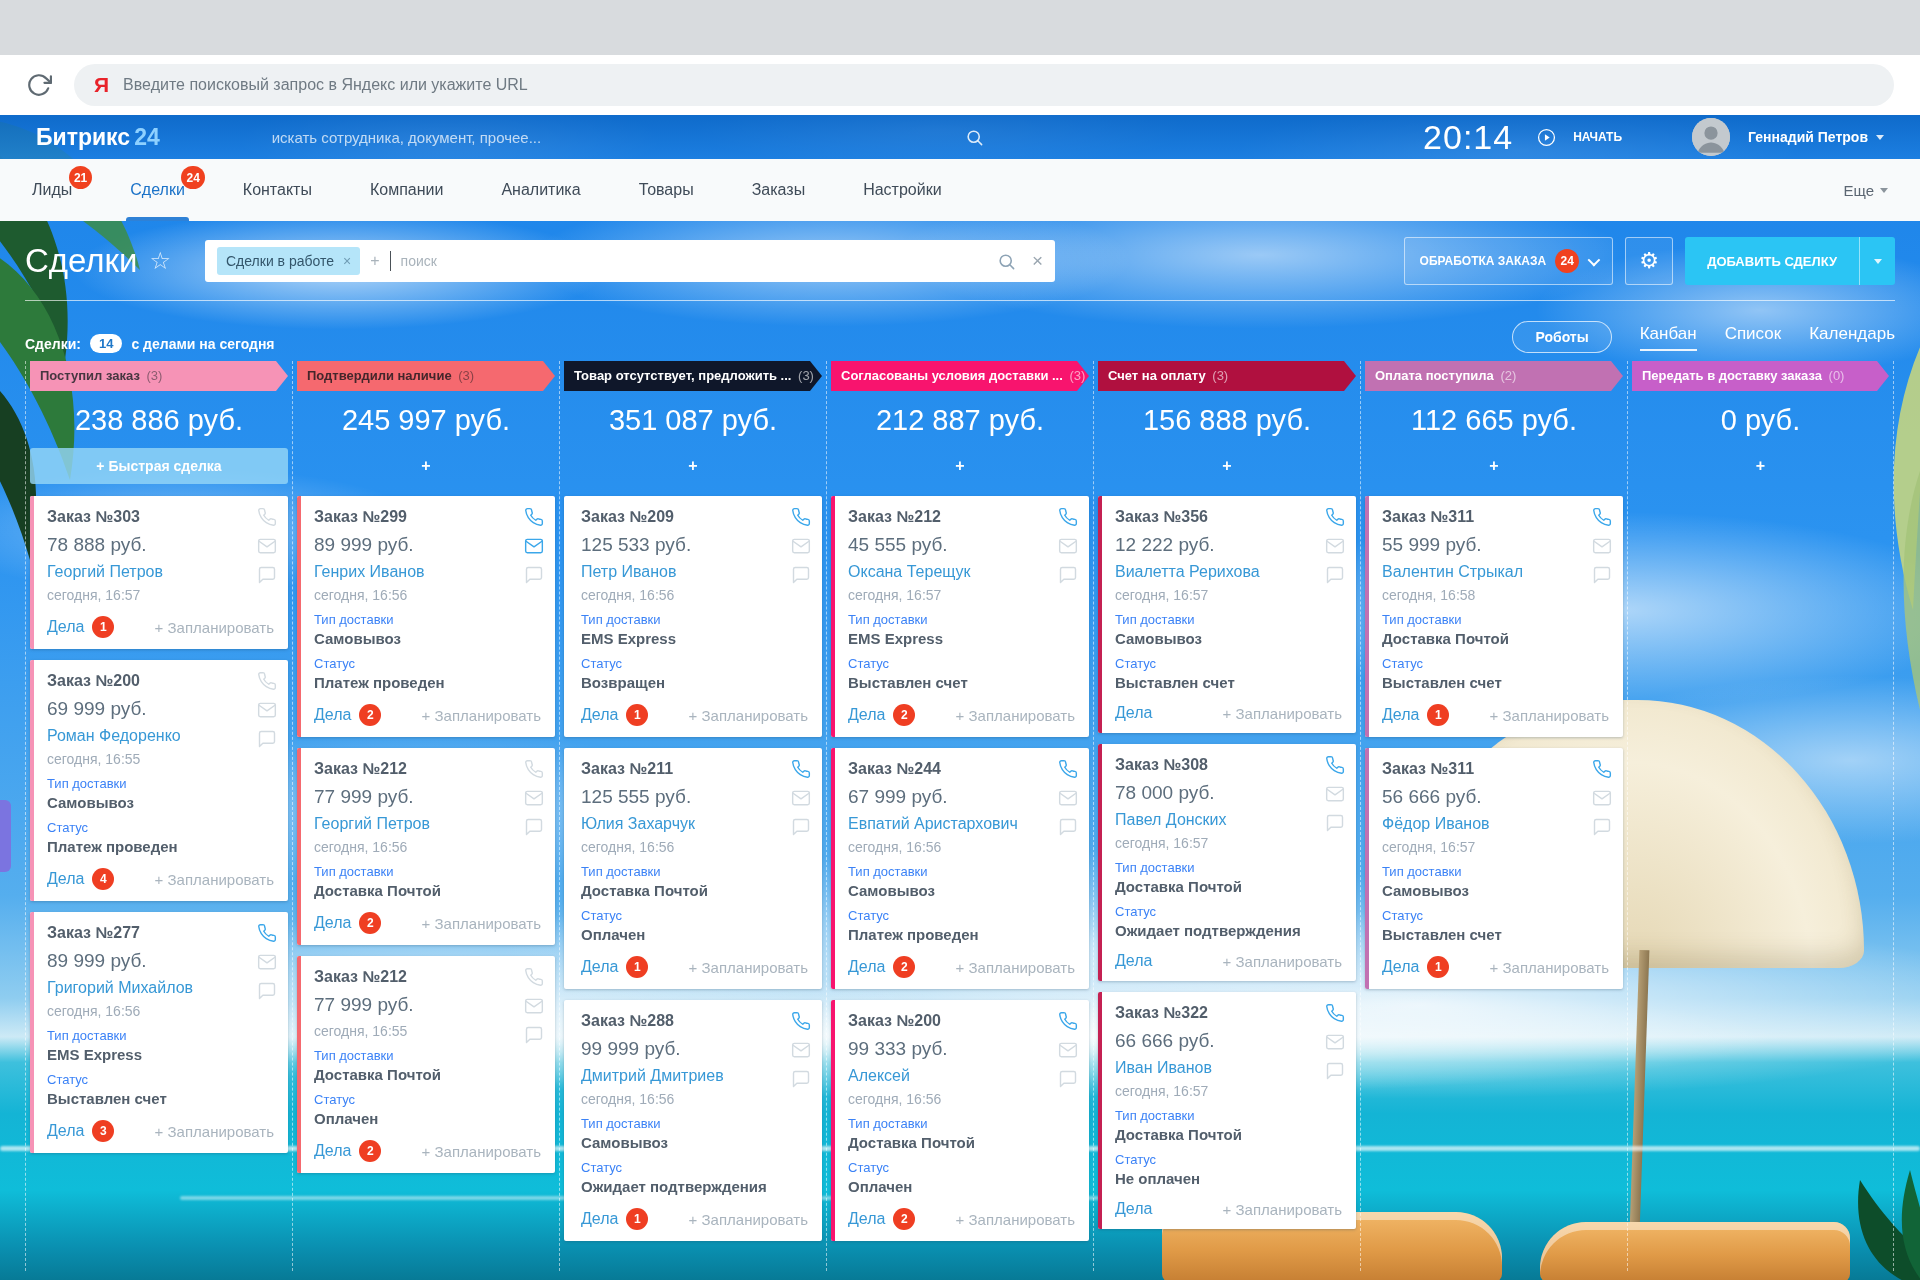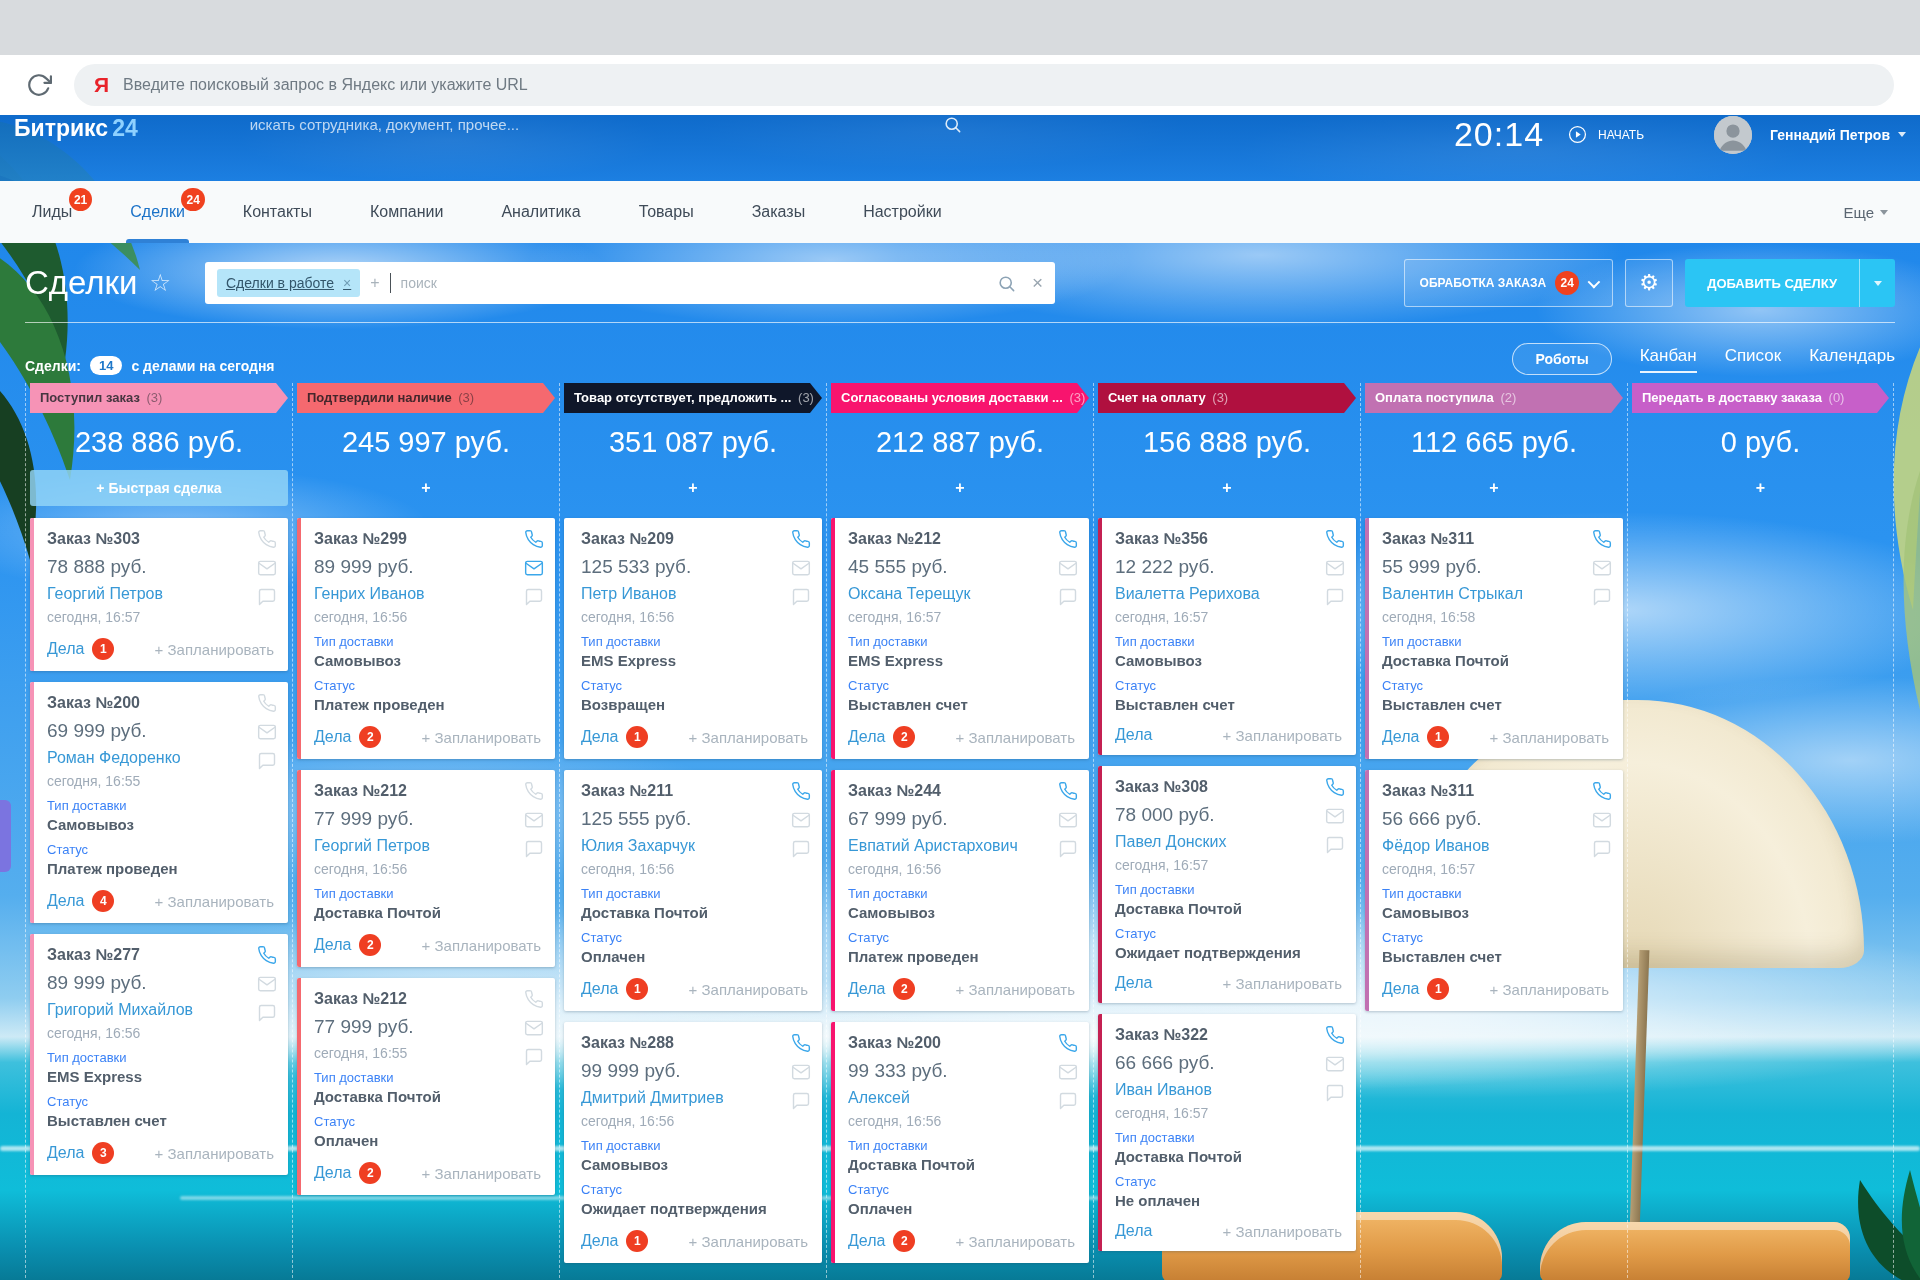--- a/index.html
+++ b/index.html
@@ -44,47 +44,47 @@
   
   .app { position:relative; z-index:1; }
 
   .chrome-top { height:55px; background:#d8dbde; }
   .chrome-bar { height:60px; background:#ffffff; display:flex; align-items:center; padding:0 26px; gap:22px; }
   .reload { width:26px; height:26px; color:#5f6a72; flex:none; }
   .url-box { flex:1; height:42px; background:#eef1f3; border-radius:21px; display:flex; align-items:center; padding:0 20px; gap:14px; }
   .ya { color:#e8232a; font-weight:bold; font-size:21px; }
   .url-text { color:#6f7a83; font-size:16px; }
 
-  .bx-header { height:66px; background:linear-gradient(180deg,rgba(13,104,200,.88),rgba(28,126,224,.82)); display:flex; align-items:flex-start; padding:0 14px; color:#fff; }
+  .bx-header { height:44px; background:linear-gradient(180deg,rgba(13,104,200,.88),rgba(28,126,224,.82)); display:flex; align-items:center; padding:0 36px; color:#fff; }
   .bx-logo { font-size:23px; font-weight:bold; white-space:nowrap; }
   .bx-logo .n24 { color:#8ed1ff; margin-left:4px; }
   .bx-search { margin-left:112px; width:712px; display:flex; align-items:center; justify-content:space-between; color:rgba(255,255,255,.72); font-size:15px; }
   .bx-search svg { width:19px; height:19px; color:rgba(255,255,255,.85); }
   .bx-right { margin-left:auto; display:flex; align-items:center; gap:18px; }
   .bx-time { font-size:34px; font-weight:200; letter-spacing:1px; margin-right:6px; }
-  .bx-start { display:flex; align-items:center; gap:11px; font-size:12px; font-weight:normal; cursor:pointer; }
+  .bx-start { display:flex; align-items:center; gap:17px; font-size:12px; font-weight:bold; cursor:pointer; }
   .bx-start svg { width:19px; height:19px; }
   .avatar { width:38px; height:38px; border-radius:50%; overflow:hidden; margin-left:52px; flex:none; background:#c3c9ce; }
   .bx-user { font-size:14px; font-weight:bold; display:flex; align-items:center; gap:8px; cursor:pointer; }
   .tri-down { width:0; height:0; border-left:4px solid transparent; border-right:4px solid transparent; border-top:5px solid rgba(255,255,255,.85); }
 
   .bx-nav { height:62px; background:#f8fafb; display:flex; align-items:center; padding:0 32px; }
   .nav-item { position:relative; height:100%; display:flex; align-items:center; margin-right:58px; font-size:16px; color:#3f4b58; cursor:pointer; white-space:nowrap; }
   .nav-item.active { color:#1b72c8; }
   .nav-item.active::after { content:""; position:absolute; left:-4px; right:-4px; bottom:0; height:4px; background:#2f81d6; border-radius:3px 3px 0 0; }
   .nav-badge { position:absolute; top:7px; right:-20px; min-width:23px; height:23px; padding:0 5px; background:#f0411f; border-radius:12px; color:#fff; font-size:12px; font-weight:bold; display:flex; align-items:center; justify-content:center; }
   .nav-more { margin-left:auto; color:#5b6672; font-size:15px; display:flex; align-items:center; gap:6px; cursor:pointer; }
   .nav-more .tri-down { border-top-color:#8b949c; }
 
   .page { position:relative; padding:0 25px; }
   .page-toolbar { display:flex; align-items:center; padding-top:16px; }
   .page-title { font-size:33px; font-weight:300; color:#fff; }
   .fav-star { margin-left:12px; color:rgba(255,255,255,.8); font-size:24px; cursor:pointer; }
   .filter-box { margin-left:34px; width:850px; height:42px; background:#fff; border-radius:3px; display:flex; align-items:center; padding:0 12px; gap:10px; }
-  .filter-chip { background:#b5e5f9; color:#33566b; font-size:14px; padding:6px 9px; border-radius:3px; display:flex; align-items:center; gap:9px;text-decoration:underline; }
+  .filter-chip { background:#b5e5f9; color:#33566b; font-size:14px; padding:6px 9px; border-radius:3px; display:flex; align-items:center; gap:9px; }
   .chip-x { color:#6f9cb4; font-size:14px; cursor:pointer; }
   .filter-plus { color:#a9b3bb; font-size:16px; }
   .input-caret { width:1px; height:20px; background:#4a5157; }
   .filter-ph { color:#a9b3bb; font-size:14px; flex:1; }
   .filter-tools { display:flex; align-items:center; gap:16px; color:#8da3b5; }
   .filter-tools svg { width:19px; height:19px; }
   .filter-x { font-size:19px; color:#9aa6b0; cursor:pointer; }
   .toolbar-right { margin-left:auto; display:flex; align-items:center; gap:12px; }
   .btn-process { height:48px; border:1px solid rgba(255,255,255,.55); background:rgba(255,255,255,.07); border-radius:3px; color:#fff; font-size:12px; font-weight:bold; display:flex; align-items:center; gap:9px; padding:0 15px; cursor:pointer; white-space:nowrap; }
   .pill-badge { background:#f0411f; border-radius:12px; min-width:24px; height:24px; padding:0 5px; font-size:12px; font-weight:bold; display:flex; align-items:center; justify-content:center; color:#fff; }

